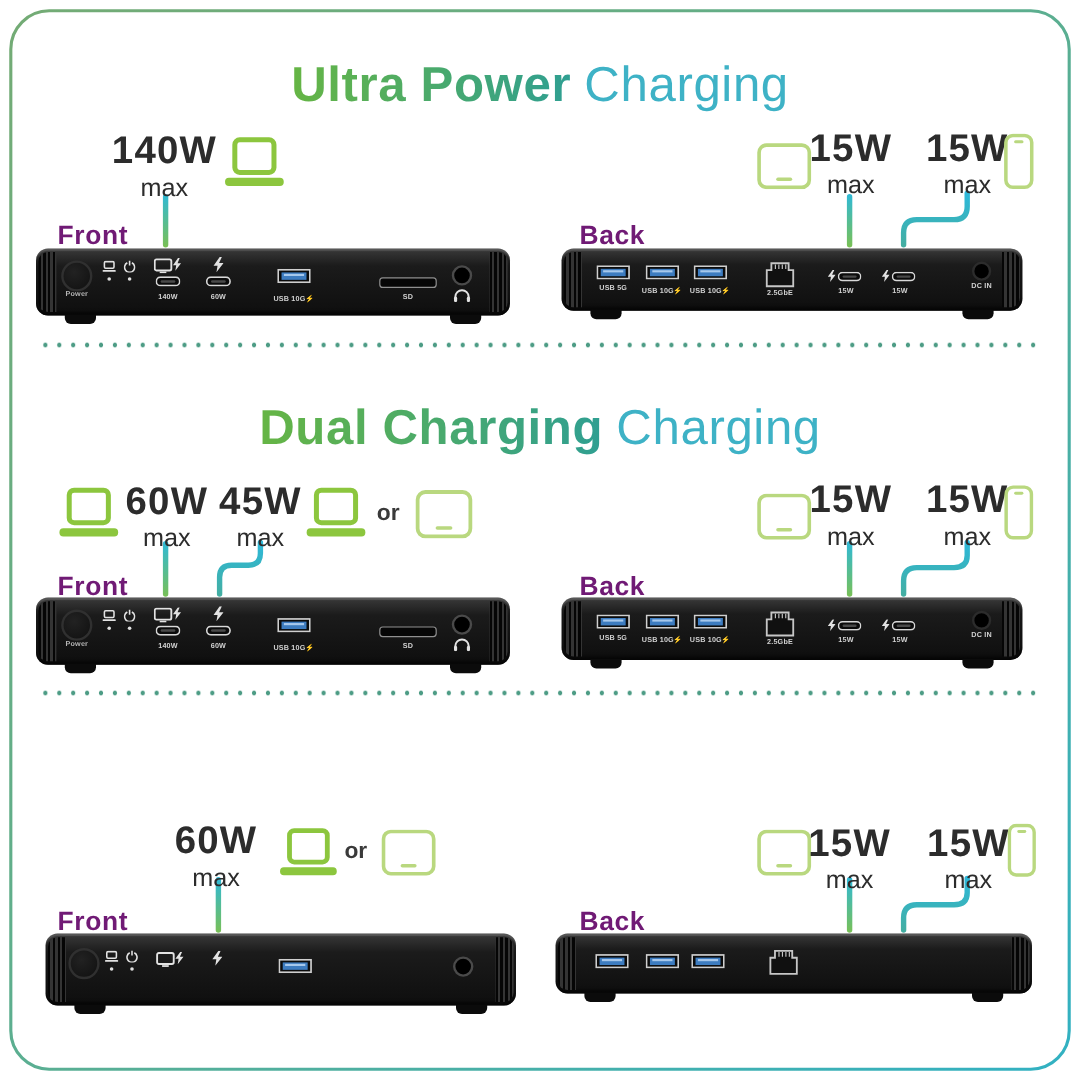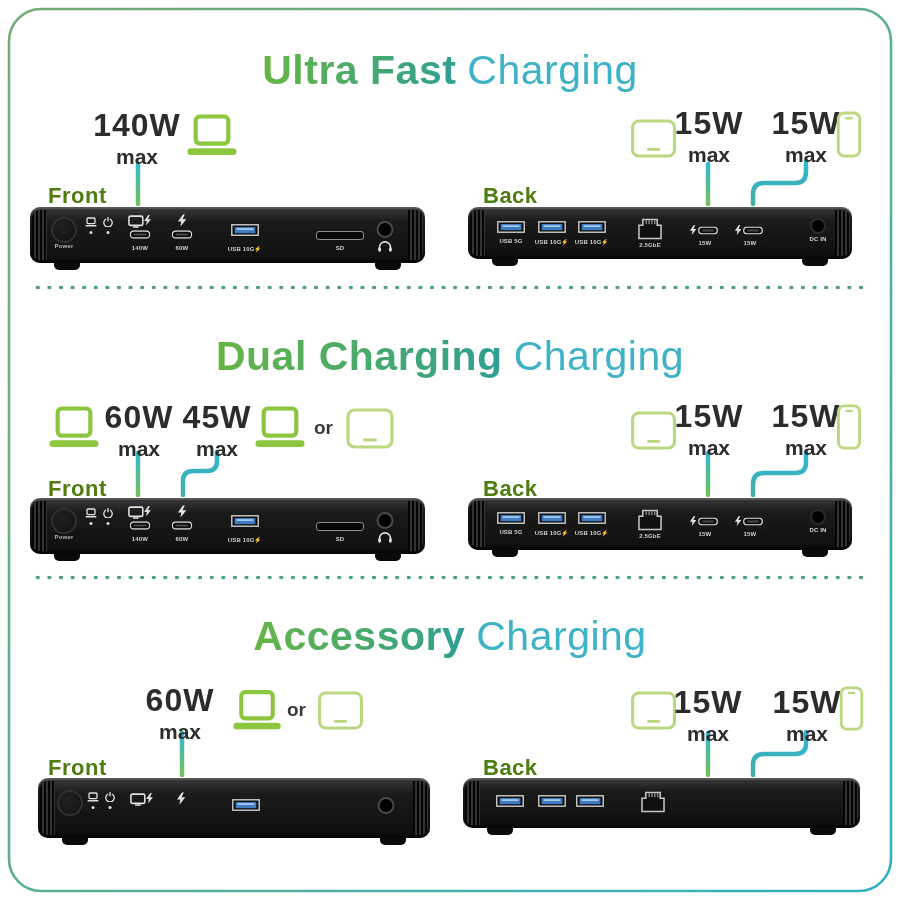--- a/index.html
+++ b/index.html
@@ -11,22 +11,22 @@
              font-weight:800;letter-spacing:.5px;line-height:1.1;white-space:nowrap;}
   .t-bold{color:#54ab4a;font-weight:800;}
   @supports (-webkit-background-clip:text){
     .t-bold{background:linear-gradient(90deg,#66b544,#2f9f92);-webkit-background-clip:text;
             background-clip:text;color:transparent;}
   }
   .t-reg{color:#3eb2c6;font-weight:500;margin-left:11px;}
   
   .ann{position:absolute;width:90px;text-align:center;color:#2c2c2c;}
   .ann .v{font-size:32px;font-weight:700;letter-spacing:1px;line-height:1;}
-  .ann .u{font-size:21px;font-weight:700;line-height:1;margin-top:5px;}
-  .side-label{position:absolute;font-size:22px;font-weight:700;color:#4d7c0f;letter-spacing:.5px;}
+  .ann .u{font-size:21px;font-weight:400;line-height:1;margin-top:5px;}
+  .side-label{position:absolute;font-size:22px;font-weight:700;color:#701a75;letter-spacing:.5px;}
   .or-label{position:absolute;font-size:19px;font-weight:700;color:#3a3a3a;}
   .dev{position:absolute;}
   .dev svg{display:block;}
   
   .dots{position:absolute;left:32px;width:836px;height:7px;
         background-image:radial-gradient(circle,#4d9c85 1.7px,transparent 2.1px);
         background-size:11.6px 7px;background-repeat:repeat-x;}
   
   .dock{position:absolute;}
   .dock-body{position:absolute;left:0;right:0;top:0;border-radius:10px;
@@ -157,21 +157,21 @@
       <path d="M182,733 L182,775" stroke="url(#lgC)"></path>
       <path d="M708,733 L708,775" stroke="url(#lgC)"></path>
       <path d="M806,732 L806,744 Q806,754 795,754 L764,754 Q753,754 753,765 L753,775" stroke="url(#lgCt)"></path>
     </g>
   </svg>
 
   <div class="dots" style="top:284px"></div>
   <div class="dots" style="top:574px"></div>
 
   <div class="sec-title" style="top:48px">
-    <span class="t-bold">Ultra Fast</span><span class="t-reg">Charging</span>
+    <span class="t-bold">Ultra Power</span><span class="t-reg">Charging</span>
   </div>
 
   <div class="ann" style="left:92px;top:109px">
     <div class="v">140W</div>
     <div class="u">max</div>
   </div>
   <div class="dev" style="left:183px;top:113px;width:58px;height:45px;color:#8cc63e">
     <svg viewBox="0 0 64 48" width="58" height="45">
         <use href="#sym-laptop-open"></use>
       </svg>
@@ -461,23 +461,20 @@
     <div class="picon" style="left:285px;top:19px">
         <svg viewBox="0 0 22 9" width="20" height="9">
           <use href="#sym-usb-c"></use>
         </svg>
       </div>
     <div class="plabel" style="left:282px;top:33px">15W</div>
     <div class="dc-circle" style="left:350px;top:11px"></div>
     <div class="plabel" style="left:350px;top:29px">DC IN</div>
   </div>
 
-  <div class="sec-title" style="top:614px">
-    <span class="t-bold">Accessory</span><span class="t-reg">Charging</span>
-  </div>
 
   <div class="ann" style="left:135px;top:684px">
     <div class="v">60W</div>
     <div class="u">max</div>
   </div>
   <div class="dev" style="left:229px;top:688px;width:56px;height:45px;color:#8cc63e">
     <svg viewBox="0 0 64 48" width="56" height="45">
         <use href="#sym-laptop-open"></use>
       </svg>
   </div>

